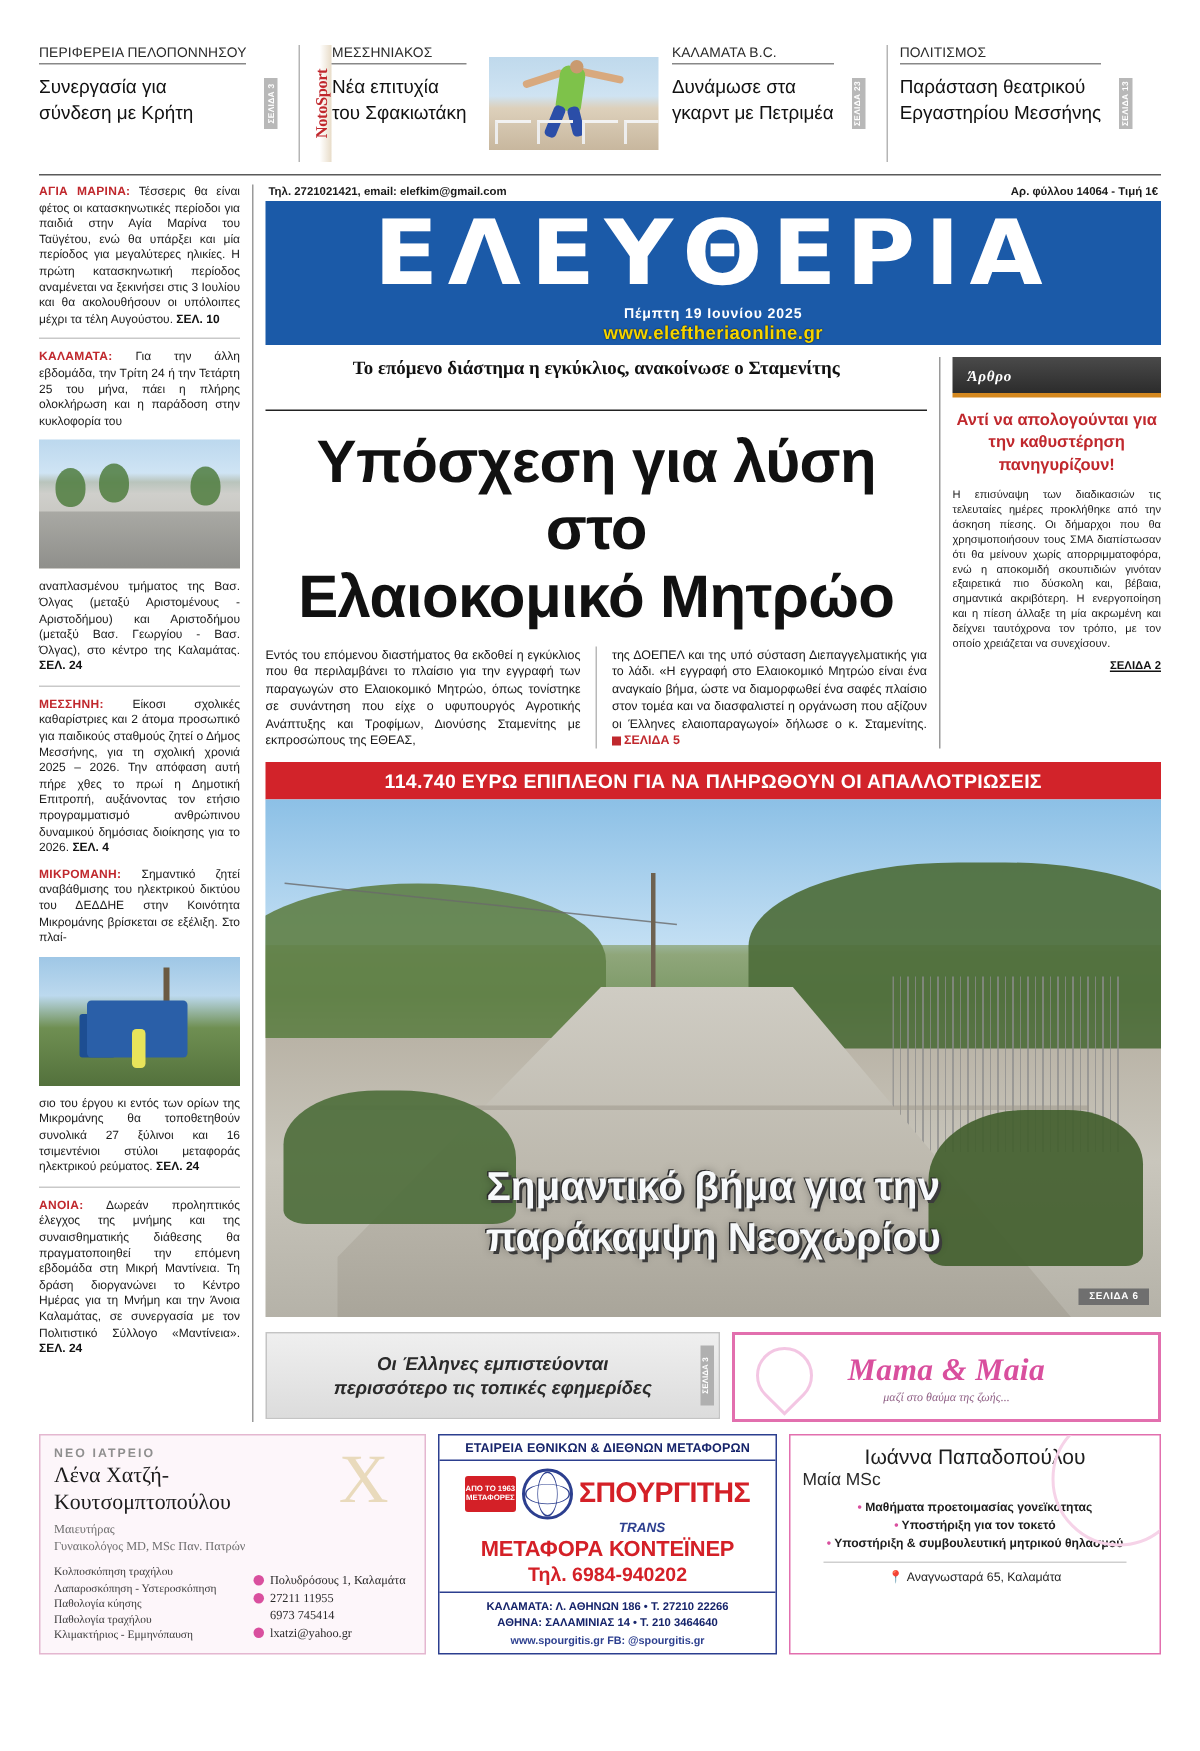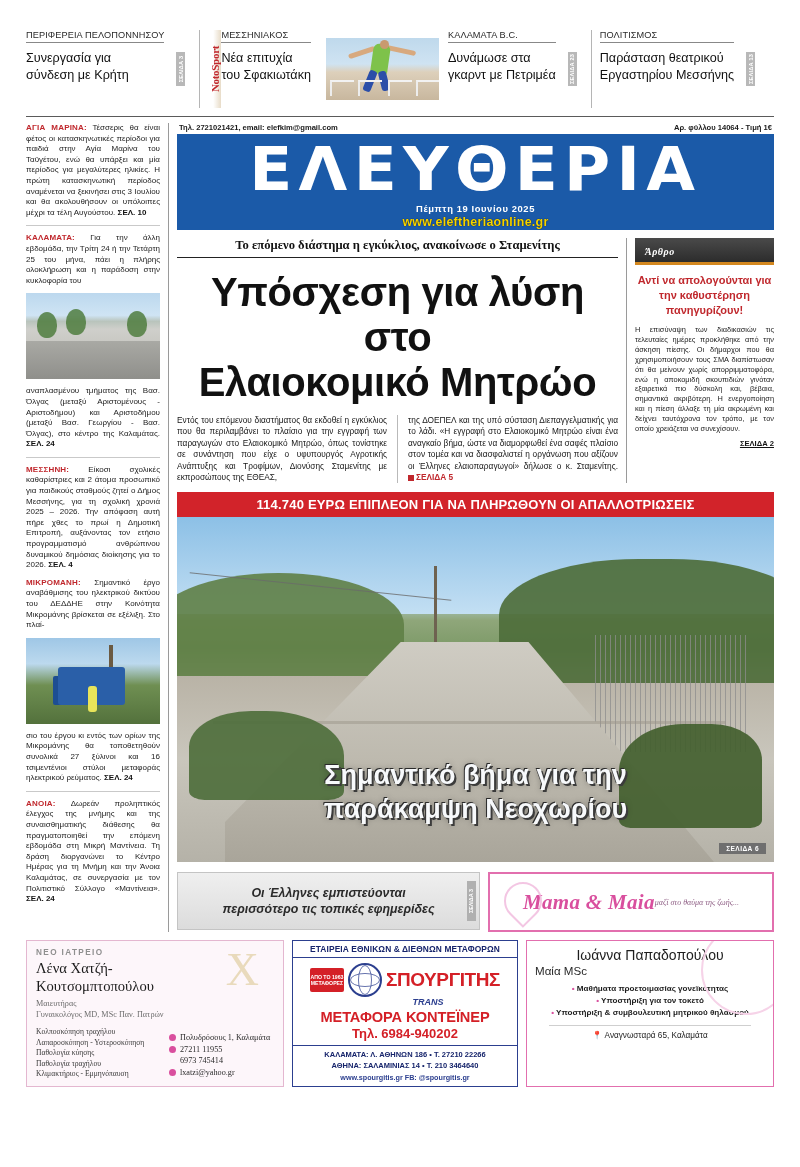--- a/index.html
+++ b/index.html
@@ -88,21 +88,21 @@
   .mast-url{color:#f5d400;font-size:12.4px;font-weight:bold;letter-spacing:.3px;margin-top:1px;
     text-shadow:0 0 1px #000;}
 
   
   .main-split{display:flex;margin-top:8px;}
   .lead-col{flex:1;padding-right:8px;box-sizing:border-box;}
   .article-col{width:148px;flex:0 0 148px;border-left:1px solid #9a9a9a;padding-left:8px;box-sizing:border-box;}
 
   .kicker{
     font-size:12.6px;font-weight:bold;color:#111;text-align:center;
-    border-bottom:1.6px solid #222;padding-bottom:4px;font-family:"Liberation Serif",serif;
+    border-bottom:1.6px solid #222;padding-bottom:20px;font-family:"Liberation Serif",serif;
   }
   .headline{
     font-size:40px;line-height:45px;font-weight:bold;color:#111;text-align:center;
     margin:12px 0 6px;letter-spacing:-.4px;
   }
   .lead-body{display:flex;gap:10px;margin-top:10px;}
   .lead-body .bcol{flex:1;font-size:8.3px;line-height:11.4px;text-align:justify;color:#161616;}
   .lead-body .bcol+.bcol{border-left:1px solid #b9b9b9;padding-left:10px;}
   .pg-red{color:#c0282d;font-weight:bold;white-space:nowrap;}
   .sq{display:inline-block;width:6px;height:6px;background:#c0282d;margin-right:2px;vertical-align:-1px;}
@@ -165,21 +165,21 @@
   .trust p{margin:0;text-align:center;font-style:italic;font-weight:bold;font-size:12.4px;
     line-height:16.5px;color:#2a2a2a;}
   .trust-badge{
     position:absolute;right:3px;top:50%;transform:translateY(-50%);
     width:9px;height:40px;background:#b0b0b0;color:#fff;font-size:5.4px;font-weight:bold;
     display:flex;align-items:center;justify-content:center;
   }
   .trust-badge span{transform:rotate(-90deg);white-space:nowrap;}
   .mm-top{
     width:282px;flex:0 0 282px;border:2px solid #e26fae;background:#fff;height:56px;
-    display:flex;flex-direction:row;align-items:center;justify-content:center;position:relative;overflow:hidden;
+    display:flex;flex-direction:column;align-items:center;justify-content:center;position:relative;overflow:hidden;
   }
   .mm-logo{font-family:"Liberation Serif",serif;font-style:italic;font-weight:bold;
     font-size:21px;color:#d94f9e;letter-spacing:.3px;}
   .mm-tag{font-family:"Liberation Serif",serif;font-style:italic;font-size:8px;color:#8e5e84;margin-top:1px;}
   .mm-heart{position:absolute;left:14px;top:8px;width:34px;height:34px;
     border:2px solid #f0b8dc;border-radius:50% 50% 50% 0;transform:rotate(-45deg);opacity:.8;}
 
   
   .ads{display:flex;margin-top:8px;gap:8px;align-items:stretch;}
   .ad{box-sizing:border-box;position:relative;}
@@ -321,21 +321,21 @@
       <div class="brief">
         <span>αναπλασμένου τμήματος της Βασ. Όλγας (μεταξύ Αριστομένους - Αριστοδήμου) και Αριστοδήμου (μεταξύ Βασ. Γεωργίου - Βασ. Όλγας), στο κέντρο της Καλαμάτας.</span> <span class="pg">ΣΕΛ. 24</span>
       </div>
       <div class="brief-rule"></div>
 
       <div class="brief">
         <span class="lead">ΜΕΣΣΗΝΗ:</span><span> Είκοσι σχολικές καθαρίστριες και 2 άτομα προσωπικό για παιδικούς σταθμούς ζητεί ο Δήμος Μεσσήνης, για τη σχολική χρονιά 2025 – 2026. Την απόφαση αυτή πήρε χθες το πρωί η Δημοτική Επιτροπή, αυξάνοντας τον ετήσιο προγραμματισμό ανθρώπινου δυναμικού δημόσιας διοίκησης για το 2026.</span> <span class="pg">ΣΕΛ. 4</span>
       </div>
 
       <div class="brief">
-        <span class="lead">ΜΙΚΡΟΜΑΝΗ:</span><span> Σημαντικό έργο αναβάθμισης του ηλεκτρικού δικτύου του ΔΕΔΔΗΕ στην Κοινότητα Μικρομάνης βρίσκεται σε εξέλιξη. Στο πλαί-</span>
+        <span class="lead">ΜΙΚΡΟΜΑΝΗ:</span><span> Σημαντικό ζητεί αναβάθμισης του ηλεκτρικού δικτύου του ΔΕΔΔΗΕ στην Κοινότητα Μικρομάνης βρίσκεται σε εξέλιξη. Στο πλαί-</span>
       </div>
 
       <div class="brief-photo ph-elec">
         <div class="pole"></div>
         <div class="cab"></div>
         <div class="truck"></div>
         <div class="worker"></div>
       </div>
 
       <div class="brief">

